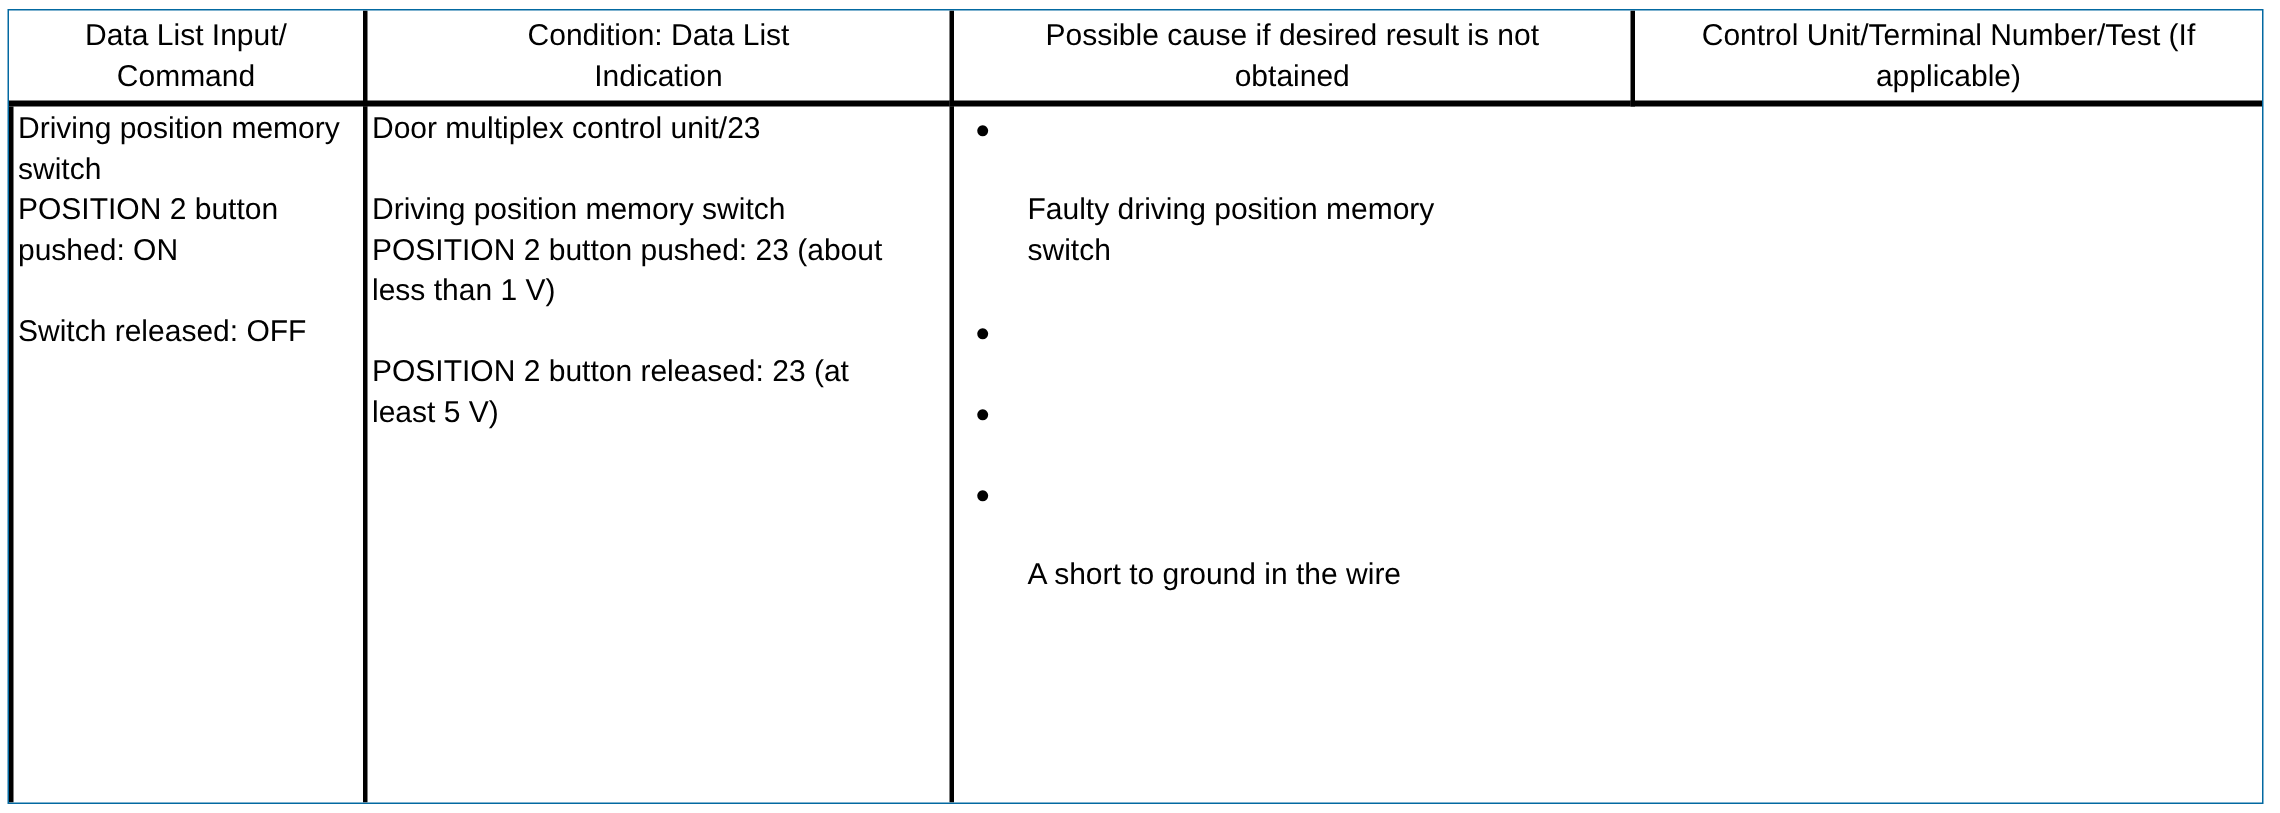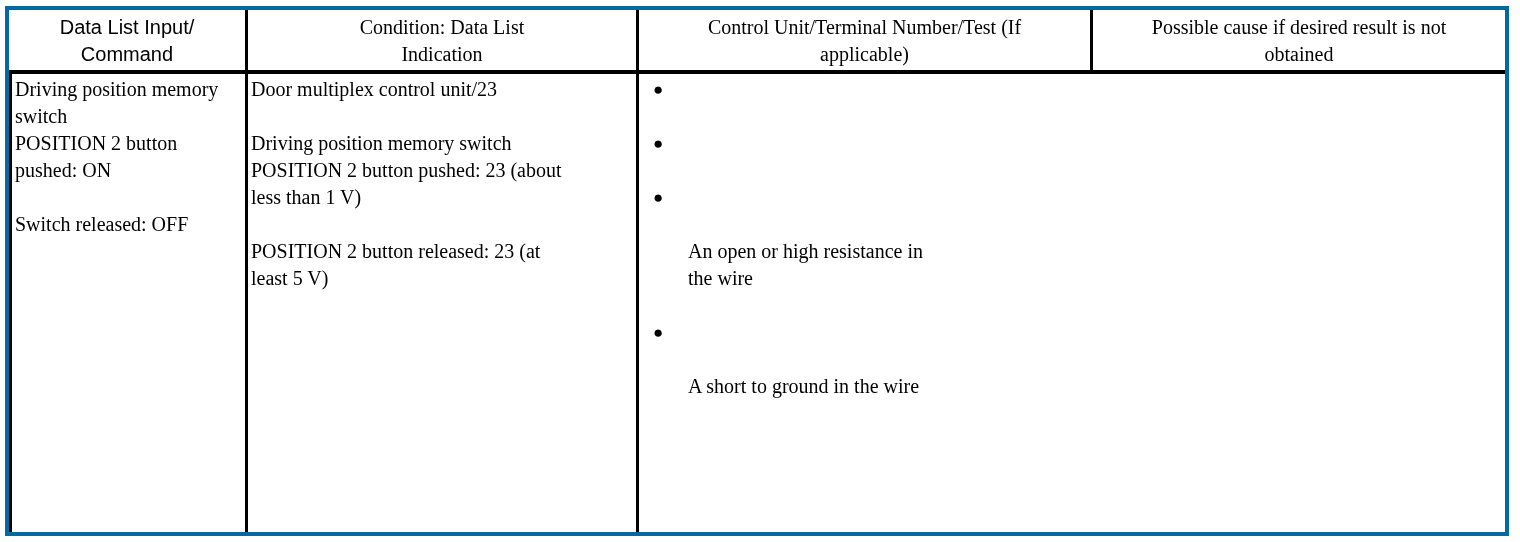--- a/index.html
+++ b/index.html
@@ -9,36 +9,36 @@
     background: #ffffff;
     font-family: "Liberation Sans", sans-serif;
     color: #000000;
   }
   .page { position: relative; width: 1520px; height: 542px; background: #ffffff; }
 
   .manual-table {
     position: absolute;
     left: 5px; top: 6px;
     width: 1504px; height: 530px;
-    border: 4px solid #0369a1;
+    border: 1px solid #0369a1;
     background: #ffffff;
     overflow: hidden;
   }
   .tgrid {
     display: grid;
     grid-template-columns: 236px 391px 454px 1fr;
     grid-template-rows: 64px 1fr;
     width: 100%; height: 100%;
   }
   .cell {
     font-size: 20px;
     line-height: 27px;
     overflow: hidden;
   }
-  .bl { border-left: 3px solid #000000; font-family: Liberation Serif, serif; }
+  .bl { border-left: 3px solid #000000; }
   .hcell {
     border-bottom: 4px solid #000000;
     text-align: center;
     white-space: pre-line;
     padding-top: 4px;
   }
   .bcell {
     white-space: pre-line;
     padding: 2px 3px 0 3px;
   }
@@ -63,51 +63,51 @@
 <body>
 
 <div class="page">
   <div class="manual-table">
     <div class="tgrid">
 
       <div class="cell hcell">Data List Input/
 Command</div>
       <div class="cell hcell bl">Condition: Data List
 Indication</div>
+      <div class="cell hcell bl">Possible cause if desired result is not
+obtained</div>
       <div class="cell hcell bl">Control Unit/Terminal Number/Test (If
 applicable)</div>
-      <div class="cell hcell bl">Possible cause if desired result is not
-obtained</div>
 
 
       <div class="cell bcell bl">Driving position memory switch
 POSITION 2 button pushed: ON
 
 Switch released: OFF</div>
 
       <div class="cell bcell bl">Door multiplex control unit/23
 
 Driving position memory switch
 POSITION 2 button pushed: 23 (about
 less than 1 V)
 
 POSITION 2 button released: 23 (at
 least 5 V)</div>
 
       <div class="cell cause-cell bl">
         <div class="cause-item">
           <div class="bullet-glyph">●</div>
+          <div class="cause-text">Faulty driving position memory
+switch</div>
         </div>
         <div class="cause-item">
           <div class="bullet-glyph">●</div>
         </div>
         <div class="cause-item">
           <div class="bullet-glyph">●</div>
-          <div class="cause-text">An open or high resistance in
-the wire</div>
         </div>
         <div class="cause-item">
           <div class="bullet-glyph">●</div>
           <div class="cause-text">A short to ground in the wire</div>
         </div>
       </div>
 
     </div>
   </div>
 </div>

